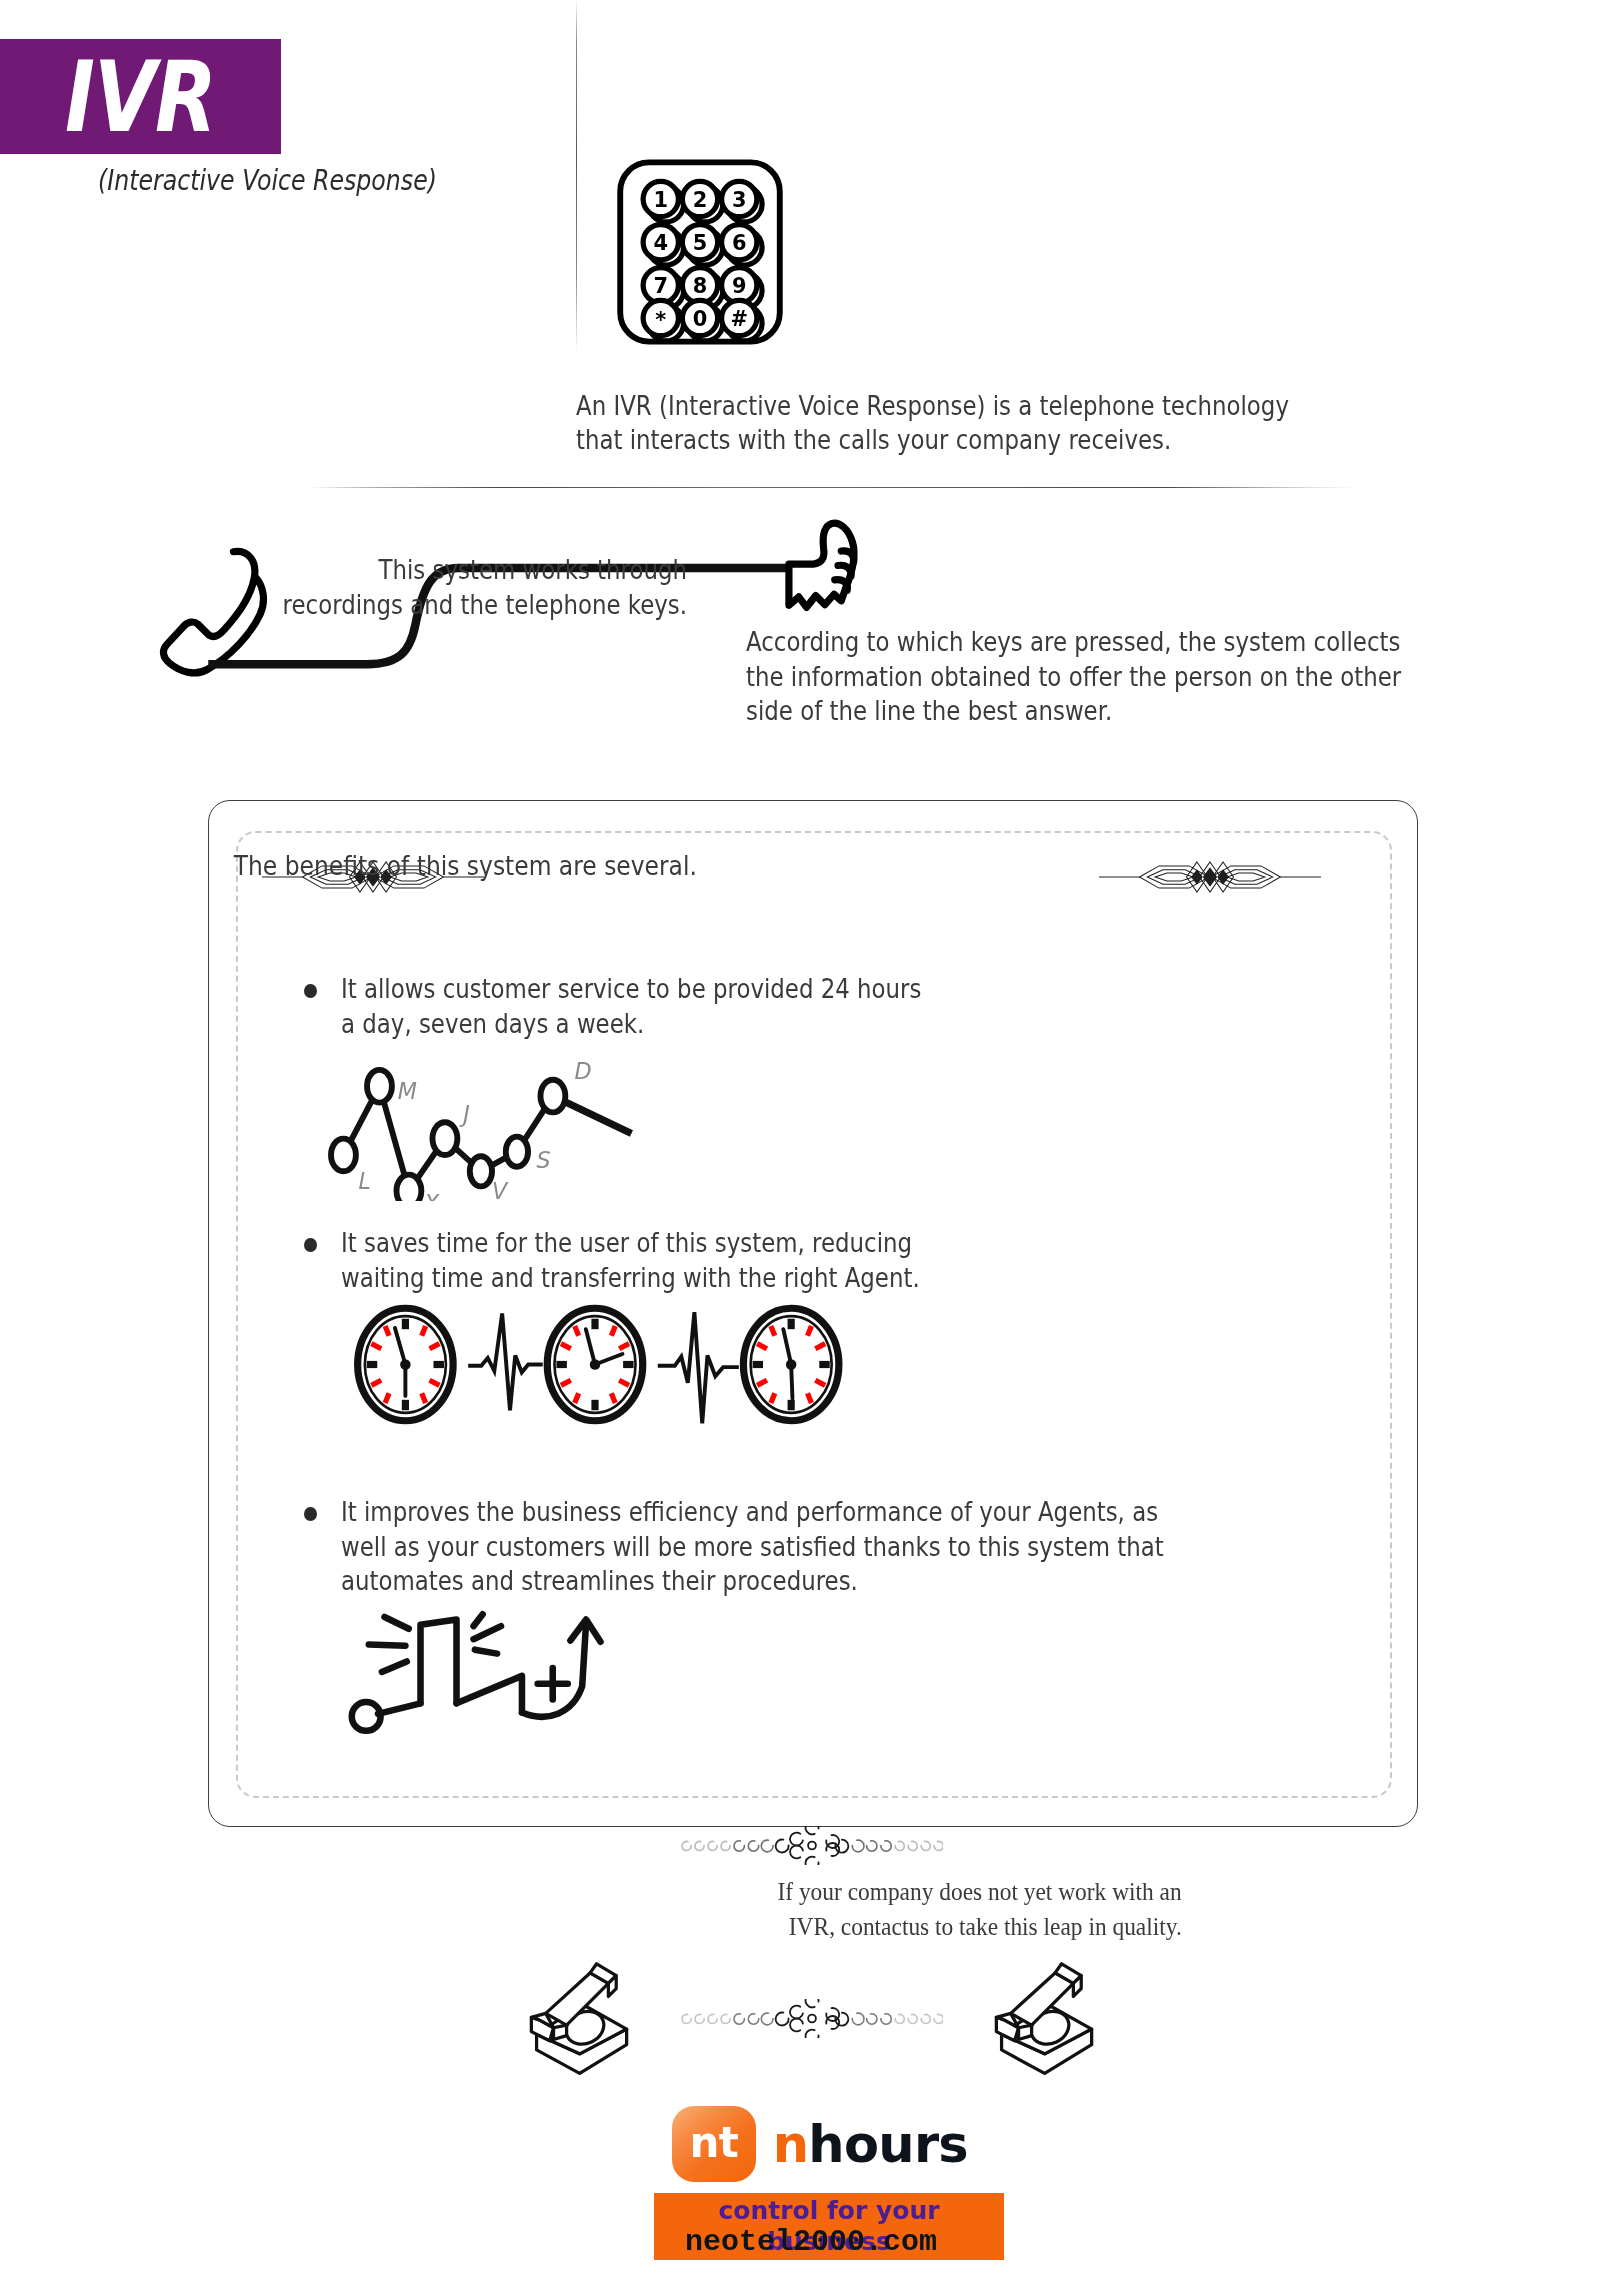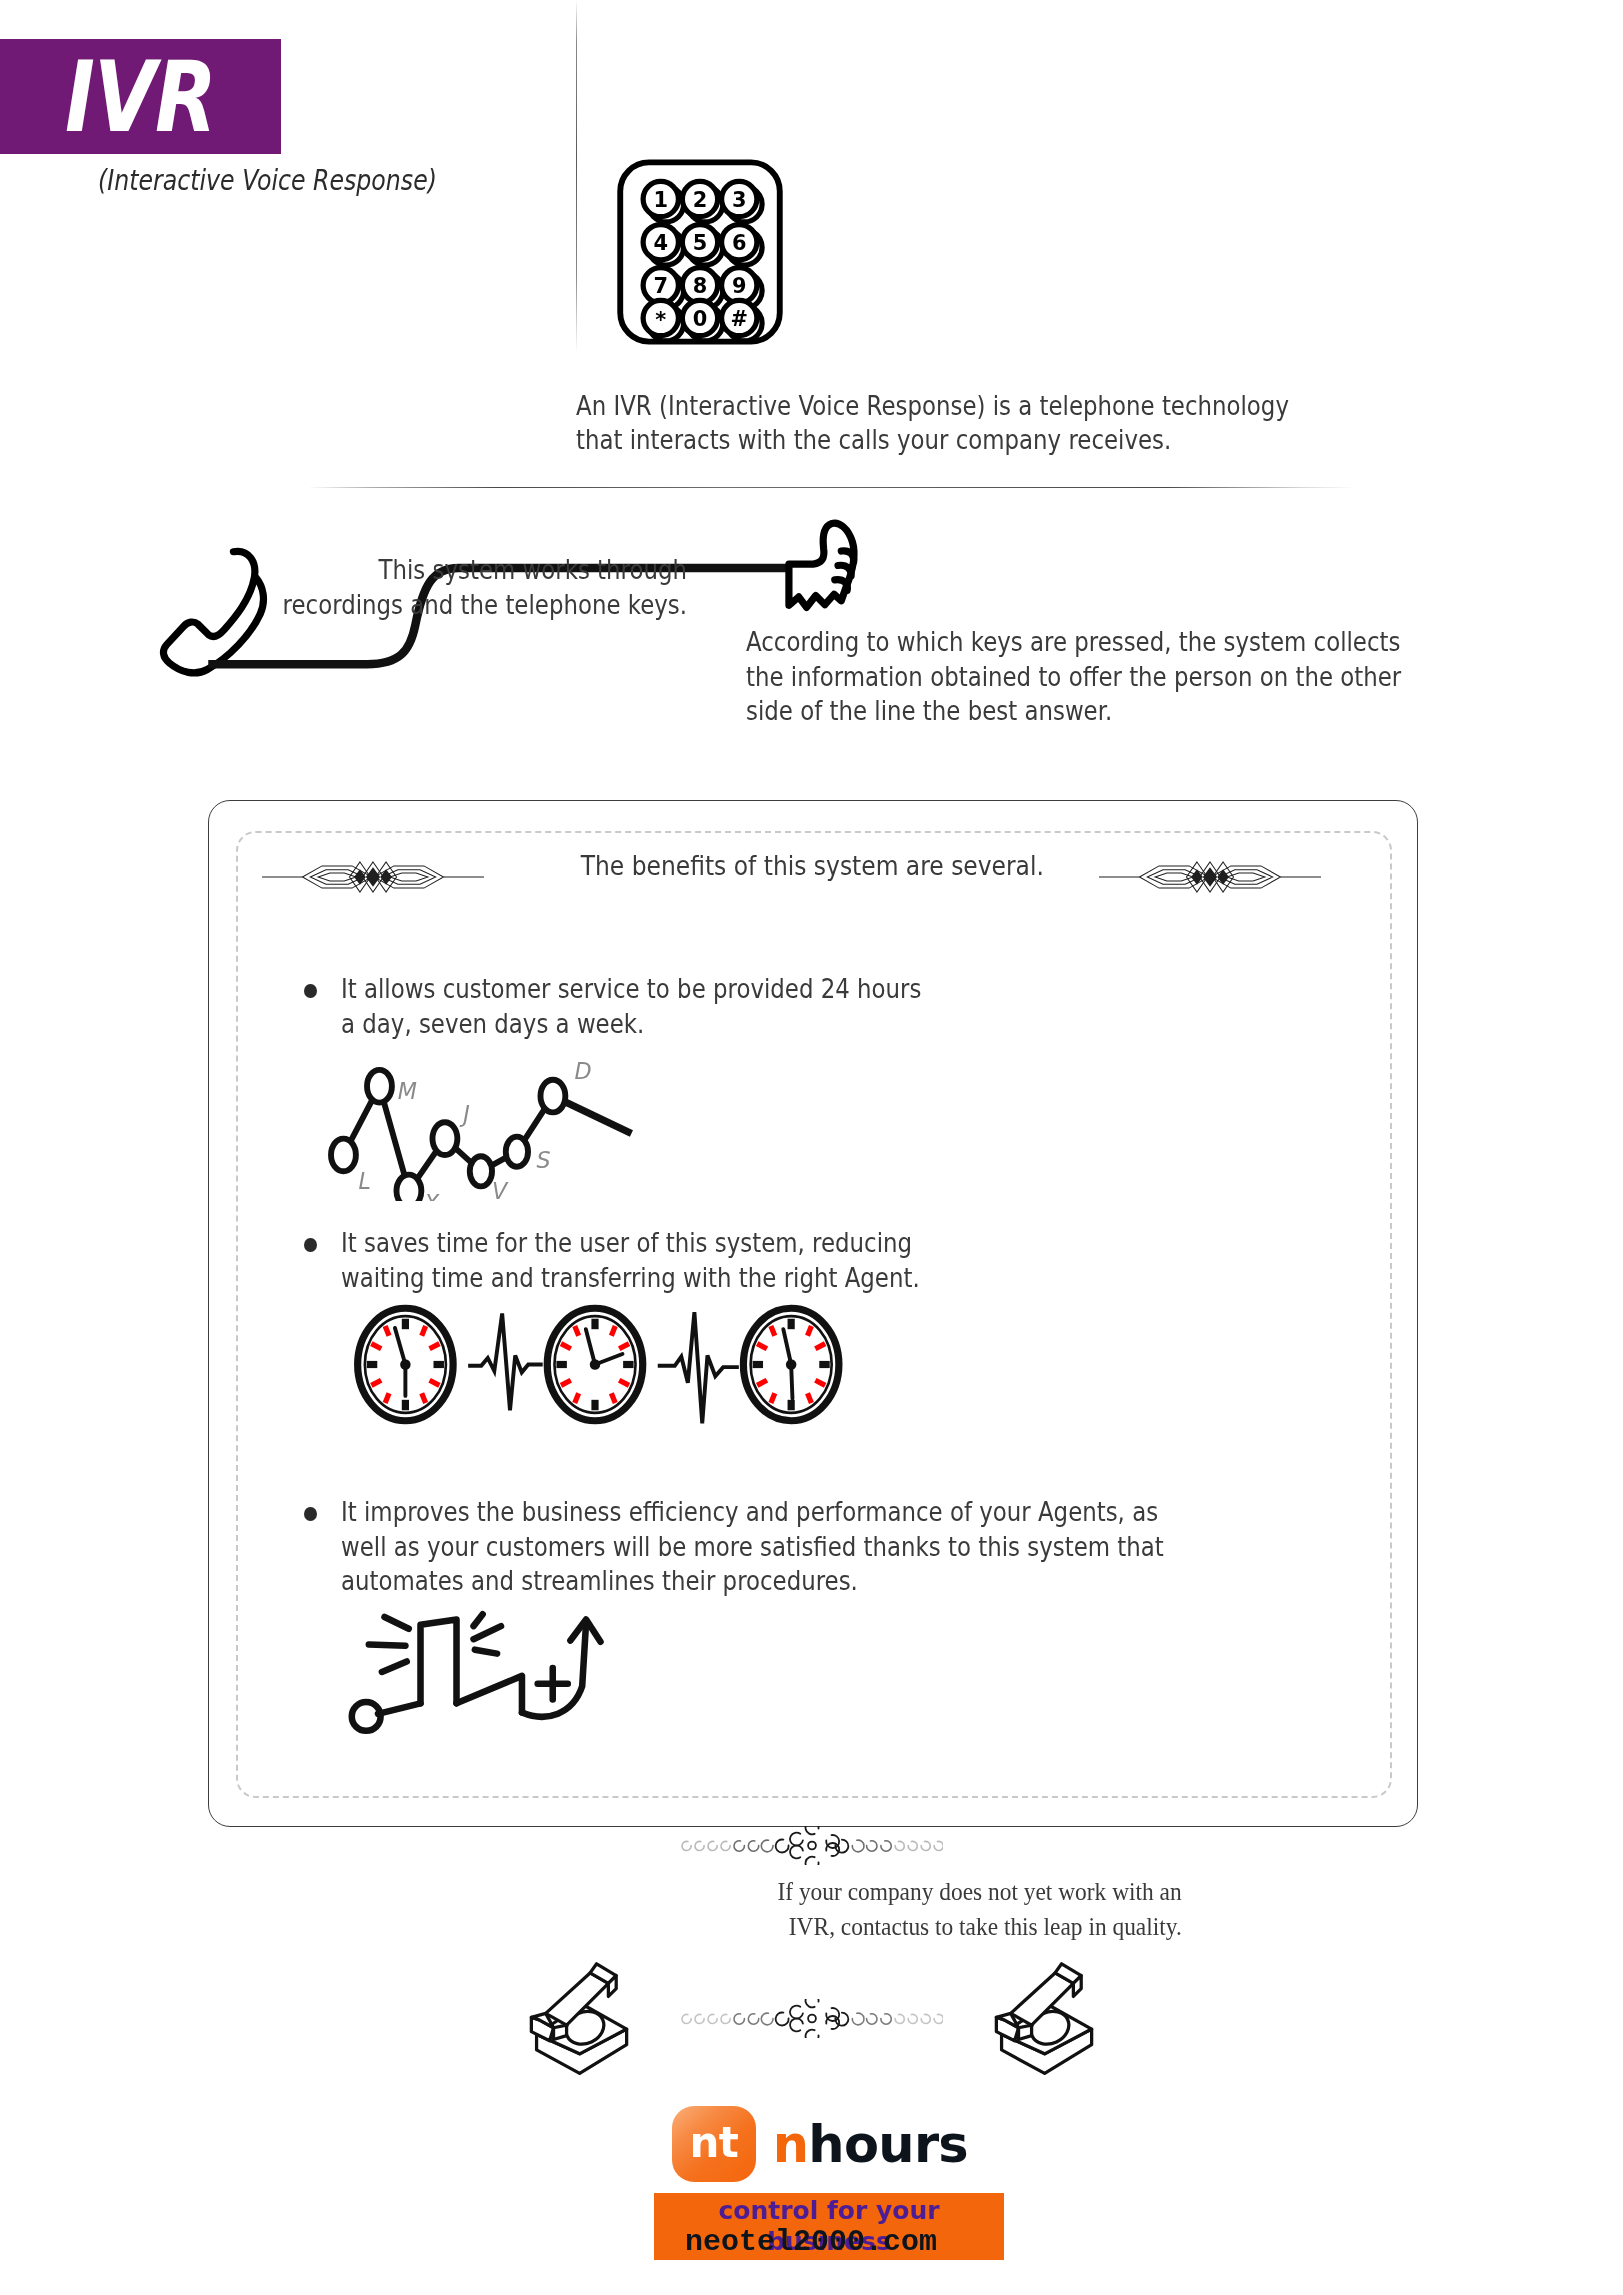--- a/index.html
+++ b/index.html
@@ -66,21 +66,21 @@
   
   #benefits-outer{
     left:208px;top:800px;width:1208px;height:1025px;
     border:1.3px solid #3d3d3d;border-radius:22px;background:#fff;
   }
   #benefits-inner{
     left:236px;top:831px;width:1152px;height:963px;
     border:2.6px dashed #c9c9c9;border-radius:19.6px;
   }
   #benefits-heading{
-    left:208px;top:851px;width:1208px;text-align:center;
+    left:208px;top:851px;width:1208px;text-align:left;
     font-size:26px;color:#3a3a3a;
     font-family:"DejaVu Sans", sans-serif;
   }
   #benefits-heading span{display:inline-block;transform:scaleX(.9);}
   .orn-left{left:262px;top:854px;}
   .orn-right{left:1099px;top:854px;}
 
   
   .bullet-row{display:flex;}
   .bullet-dot{

